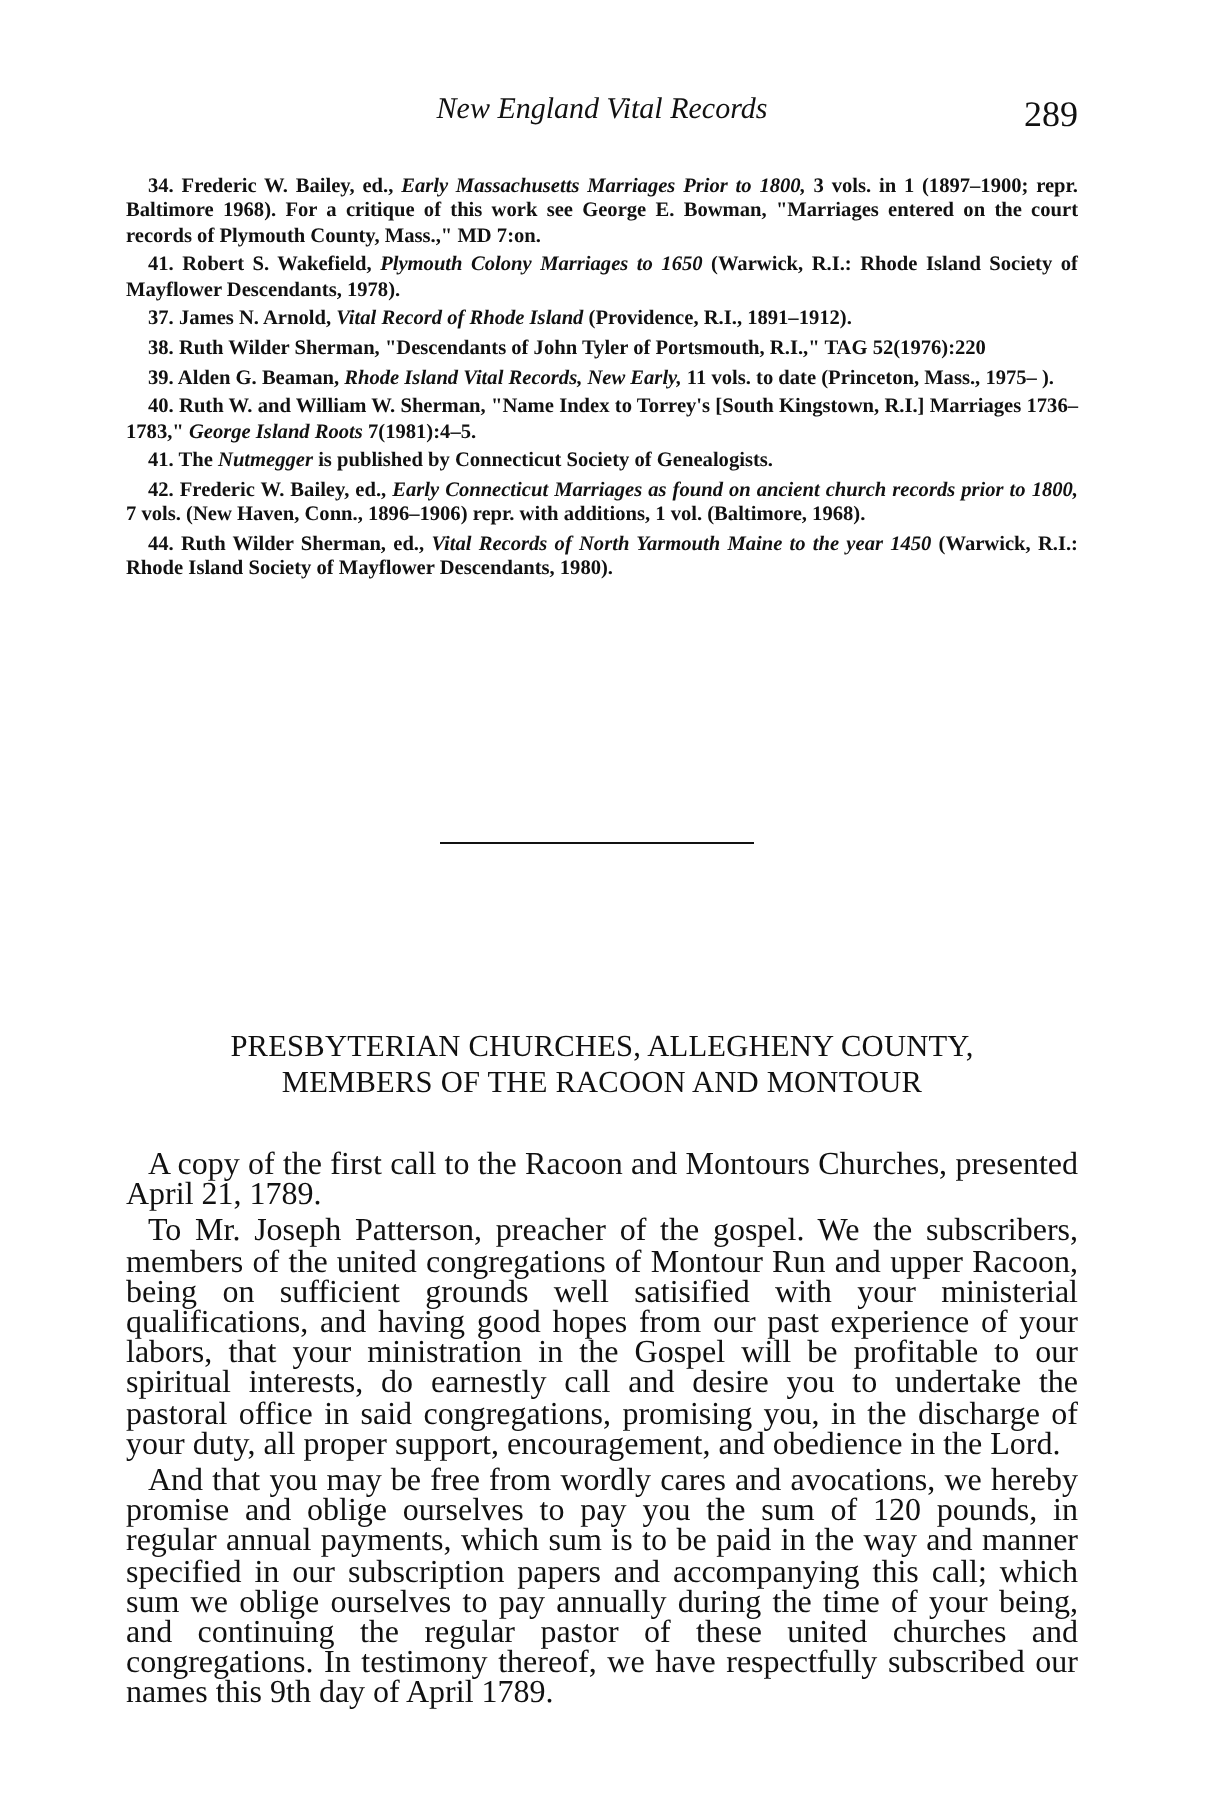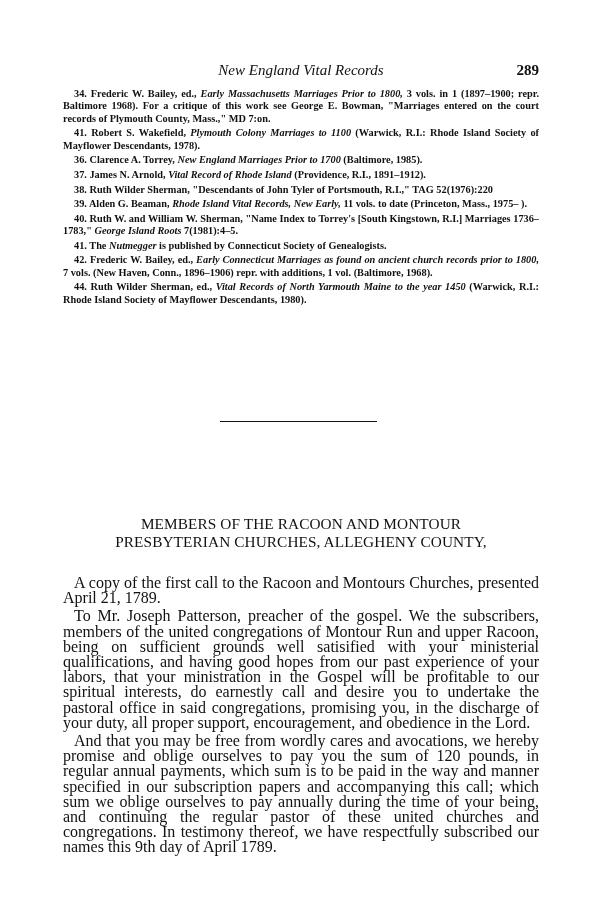--- a/index.html
+++ b/index.html
@@ -1,52 +1,51 @@
 <!DOCTYPE html>
 <html><head>
 <meta charset="utf-8">
 <style>
   html, body { margin: 0; padding: 0; background: #ffffff; }
   body { width: 612px; height: 908px; position: relative; overflow: hidden; color: #111; font-family: "Liberation Serif", "DejaVu Serif", serif; }
-  .running-head { position: absolute; top: 62px; left: 63px; width: 476px; height: 20px; }
+  .running-head { position: absolute; top: 47px; left: 63px; width: 476px; height: 20px; }
   .running-title { position: absolute; left: 0; right: 0; text-align: center; font-style: italic; font-size: 15px; }
-  .page-number { position: absolute; right: 0; font-size: 15px; font-weight: bold; }
+  .page-number { position: absolute; right: 0; font-size: 18px; }
   .footnotes { position: absolute; top: 88px; left: 63px; width: 476px; font-size: 10.3px; line-height: 12.4px; font-weight: bold; }
   .fn { text-indent: 11px; margin: 0 0 2.2px 0; text-align: justify; }
   .fn i { font-style: italic; }
   .rule { position: absolute; top: 421px; left: 220px; width: 157px; height: 0; border-top: 1.4px solid #111; }
   .article-title { position: absolute; top: 515px; left: 63px; width: 476px; text-align: center; font-size: 15.3px; line-height: 17.5px; letter-spacing: 0.1px; }
   .body-text { position: absolute; top: 575px; left: 63px; width: 476px; font-size: 16px; line-height: 15.2px; }
   .para { text-indent: 11px; margin: 0 0 3px 0; text-align: justify; }
 </style>
 </head>
 <body>
 
 <div class="running-head">
   <span class="running-title">New England Vital Records</span>
   <span class="page-number">289</span>
 </div>
 
 <div class="footnotes" id="footnotes">
     <p class="fn"><span>34.  </span>Frederic W. Bailey, ed., <i>Early Massachusetts Marriages Prior to 1800,</i> 3 vols. in 1 (1897–1900; repr. Baltimore 1968). For a critique of this work see George E. Bowman, "Marriages entered on the court records of Plymouth County, Mass.," MD 7:on.</p>
-    <p class="fn"><span>41.  </span>Robert S. Wakefield, <i>Plymouth Colony Marriages to 1100</i> (Warwick, R.I.: Rhode Island Society of Mayflower Descendants, 1978).</p>
-    <p class="fn"><span>36.  </span>Clarence A. Torrey, <i>New England Marriages Prior to 1700</i> (Baltimore, 1985).</p>
+    <p class="fn"><span>41.  </span>Robert S. Wakefield, <i>Plymouth Colony Marriages to 1650</i> (Warwick, R.I.: Rhode Island Society of Mayflower Descendants, 1978).</p>
     <p class="fn"><span>37.  </span>James N. Arnold, <i>Vital Record of Rhode Island</i> (Providence, R.I., 1891–1912).</p>
     <p class="fn"><span>38.  </span>Ruth Wilder Sherman, "Descendants of John Tyler of Portsmouth, R.I.," TAG 52(1976):220</p>
     <p class="fn"><span>39.  </span>Alden G. Beaman, <i>Rhode Island Vital Records, New Early,</i> 11 vols. to date (Princeton, Mass., 1975– ).</p>
     <p class="fn"><span>40.  </span>Ruth W. and William W. Sherman, "Name Index to Torrey's [South Kingstown, R.I.] Marriages 1736–1783," <i>George Island Roots</i> 7(1981):4–5.</p>
     <p class="fn"><span>41.  </span>The <i>Nutmegger</i> is published by Connecticut Society of Genealogists.</p>
     <p class="fn"><span>42.  </span>Frederic W. Bailey, ed., <i>Early Connecticut Marriages as found on ancient church records prior to 1800,</i> 7 vols. (New Haven, Conn., 1896–1906) repr. with additions, 1 vol. (Baltimore, 1968).</p>
     <p class="fn"><span>44.  </span>Ruth Wilder Sherman, ed., <i>Vital Records of North Yarmouth Maine to the year 1450</i> (Warwick, R.I.: Rhode Island Society of Mayflower Descendants, 1980).</p>
   </div>
 
 <div class="rule"></div>
 
 <div class="article-title">
+  <div>PRESBYTERIAN CHURCHES, ALLEGHENY COUNTY,</div>
   <div>MEMBERS OF THE RACOON AND MONTOUR</div>
-  <div>PRESBYTERIAN CHURCHES, ALLEGHENY COUNTY,</div>
 </div>
 
 <div class="body-text">
   <p class="para">A copy of the first call to the Racoon and Montours Churches, presented April 21, 1789.</p>
   <p class="para">To Mr. Joseph Patterson, preacher of the gospel. We the subscribers, members of the united congregations of Montour Run and upper Racoon, being on sufficient grounds well satisified with your ministerial qualifications, and having good hopes from our past experience of your labors, that your ministration in the Gospel will be profitable to our spiritual interests, do earnestly call and desire you to undertake the pastoral office in said congregations, promising you, in the discharge of your duty, all proper support, encouragement, and obedience in the Lord.</p>
   <p class="para">And that you may be free from wordly cares and avocations, we hereby promise and oblige ourselves to pay you the sum of 120 pounds, in regular annual payments, which sum is to be paid in the way and manner specified in our subscription papers and accompanying this call; which sum we oblige ourselves to pay annually during the time of your being, and continuing the regular pastor of these united churches and congregations. In testimony thereof, we have respectfully subscribed our names this 9th day of April 1789.</p>
 </div>
 
 </body></html>

